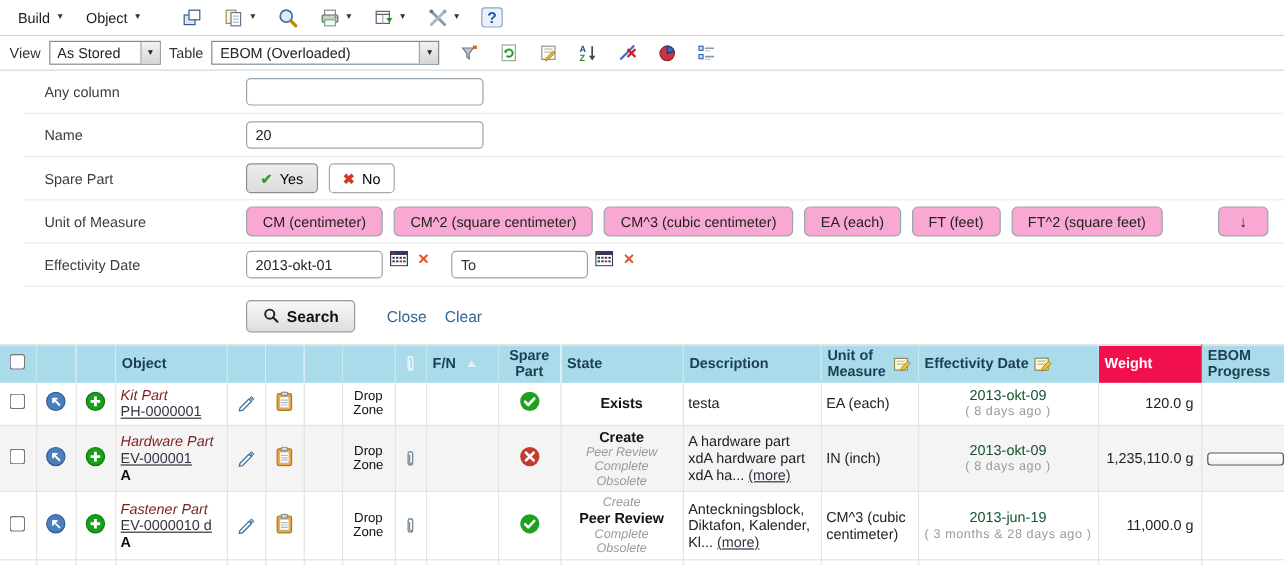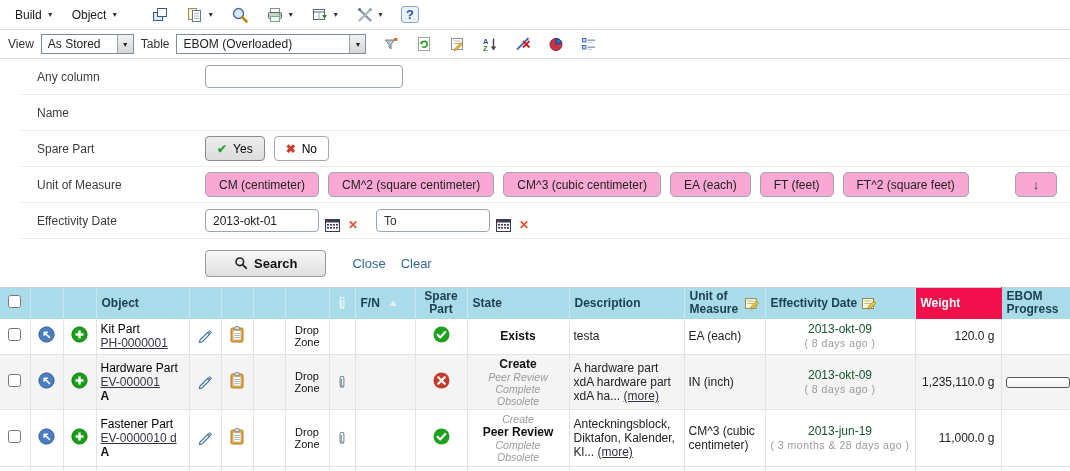--- a/index.html
+++ b/index.html
@@ -34,39 +34,39 @@
   .txt.small { width:114px; }
   .txt::placeholder { color:#333; opacity:1; }
   .tog { display:flex; align-items:center; gap:6px; border-radius:4px; height:25px; padding:0 11px; font-size:12px; margin-right:9px; cursor:default; }
   .tog .glyph { font-size:12px; }
   .tog-yes { background:linear-gradient(#ededed,#dcdcdc); border:1px solid #8b8b8b; }
   .tog-no  { background:#fff; border:1px solid #a8a8a8; }
   .g-green { color:#2ba12b; font-weight:bold; }
   .g-red   { color:#d03a2a; font-weight:bold; }
   .pill { background:#f9a8d4; border:1px solid #9aa5ad; border-radius:5px; height:25px; padding:0 13px; font-size:12px; color:#222; margin-right:9px; display:flex; align-items:center; white-space:nowrap; }
   .uom-arrow { margin-left:auto; margin-right:13px; width:42px; justify-content:center; font-size:13px; color:#333; font-weight:bold; padding:0; }
-  .dateblock { display:flex; align-items:flex-end; gap:6px; margin-right:16px; }
+  .dateblock { display:flex; align-items:flex-start; gap:6px; margin-right:16px; }
   .xclear { color:#e0522c; font-weight:bold; font-size:12px; padding:0 2px; }
-  .search-btn { display:flex; align-items:center; gap:6px; background:linear-gradient(#f8f8f8,#dedede); border:1px solid #999; border-radius:4px; height:27px; padding:0 28px; font-weight:bold; font-size:13px; color:#111; margin-left:185px; font-family:"Liberation Sans",sans-serif; }
+  .search-btn { display:flex; align-items:center; gap:6px; background:linear-gradient(#f8f8f8,#dedede); border:1px solid #999; border-radius:4px; height:27px; padding:0 13px; font-weight:bold; font-size:13px; color:#111; margin-left:185px; font-family:"Liberation Sans",sans-serif; }
   .lnk { color:#336699; font-size:13px; text-decoration:none; cursor:pointer; }
   .linkgap { display:flex; gap:15px; margin-left:26px; }
 
   
   table.tbl { width:1070px; border-collapse:collapse; table-layout:fixed; font-size:12px; border-top:1px solid #cfcfcf; }
   .tbl th { background:#a9dbea; color:#1a3f50; font-weight:bold; text-align:left; padding:2px 5px; border-right:1px solid #c6e8f2; height:31px; vertical-align:middle; font-size:12px; line-height:13px; position:relative; }
   .tbl th.center { text-align:center; }
   .tbl td { border-right:1px solid #e3e3e3; border-bottom:1px solid #e3e3e3; padding:2px 4px; vertical-align:middle; background:#fff; line-height:14px; }
   tr.alt td { background:#f4f4f4; }
   .th-weight { background:#f1104b !important; color:#fff !important; border-right:1px solid #f1104b !important; }
   .th-flex { display:flex; align-items:center; gap:4px; }
   .th-wrap { display:flex; align-items:center; gap:3px; }
   .sort-tri { width:0; height:0; border-left:4px solid transparent; border-right:4px solid transparent; border-bottom:6px solid #e2f1f7; margin-left:6px; filter:drop-shadow(0 0 0.5px #8aa); }
   td.c { text-align:center; }
   td.r { text-align:right; padding-right:6px; }
-  .objtype { color:#000000; }
+  .objtype { color:#7f1d1d;font-style:italic; }
   .objlink { color:#333344; text-decoration:underline; cursor:pointer; }
   .objrev { font-weight:bold; color:#111; }
   .dropzone { font-size:11px; color:#111; text-align:center; line-height:12px; }
   .st-cur { font-weight:bold; color:#111; text-align:center; }
   .st-oth { font-style:italic; color:#9a9a9a; font-size:10.5px; text-align:center; line-height:12px; }
   .desc { color:#222; }
   .morelink { color:#333344; text-decoration:underline; cursor:pointer; }
   .dateline { text-align:center; color:#14532d; }
   .agoline { text-align:center; color:#9a9a9a; font-size:10.5px; letter-spacing:.5px; }
   .progress-bar { width:64px; height:11px; border:1px solid #555; border-radius:3px; background:linear-gradient(#fff,#f0f0f0); margin:0 auto; }
@@ -314,20 +314,21 @@
     </div>
   </div>
 
   <div class="filters">
     <div class="frow">
       <span class="flabel">Any column</span>
       <input class="txt" type="text" value="" style="">
     </div>
     <div class="frow">
       <span class="flabel">Name</span>
+      <input class="txt" type="text" value="20" style="">
     </div>
     <div class="frow">
       <span class="flabel">Spare Part</span>
       <button class="tog tog-yes">
         <span class="glyph g-green">✔</span>
         <span>Yes</span>
       </button>
       <button class="tog tog-no">
         <span class="glyph g-red">✖</span>
         <span>No</span>

